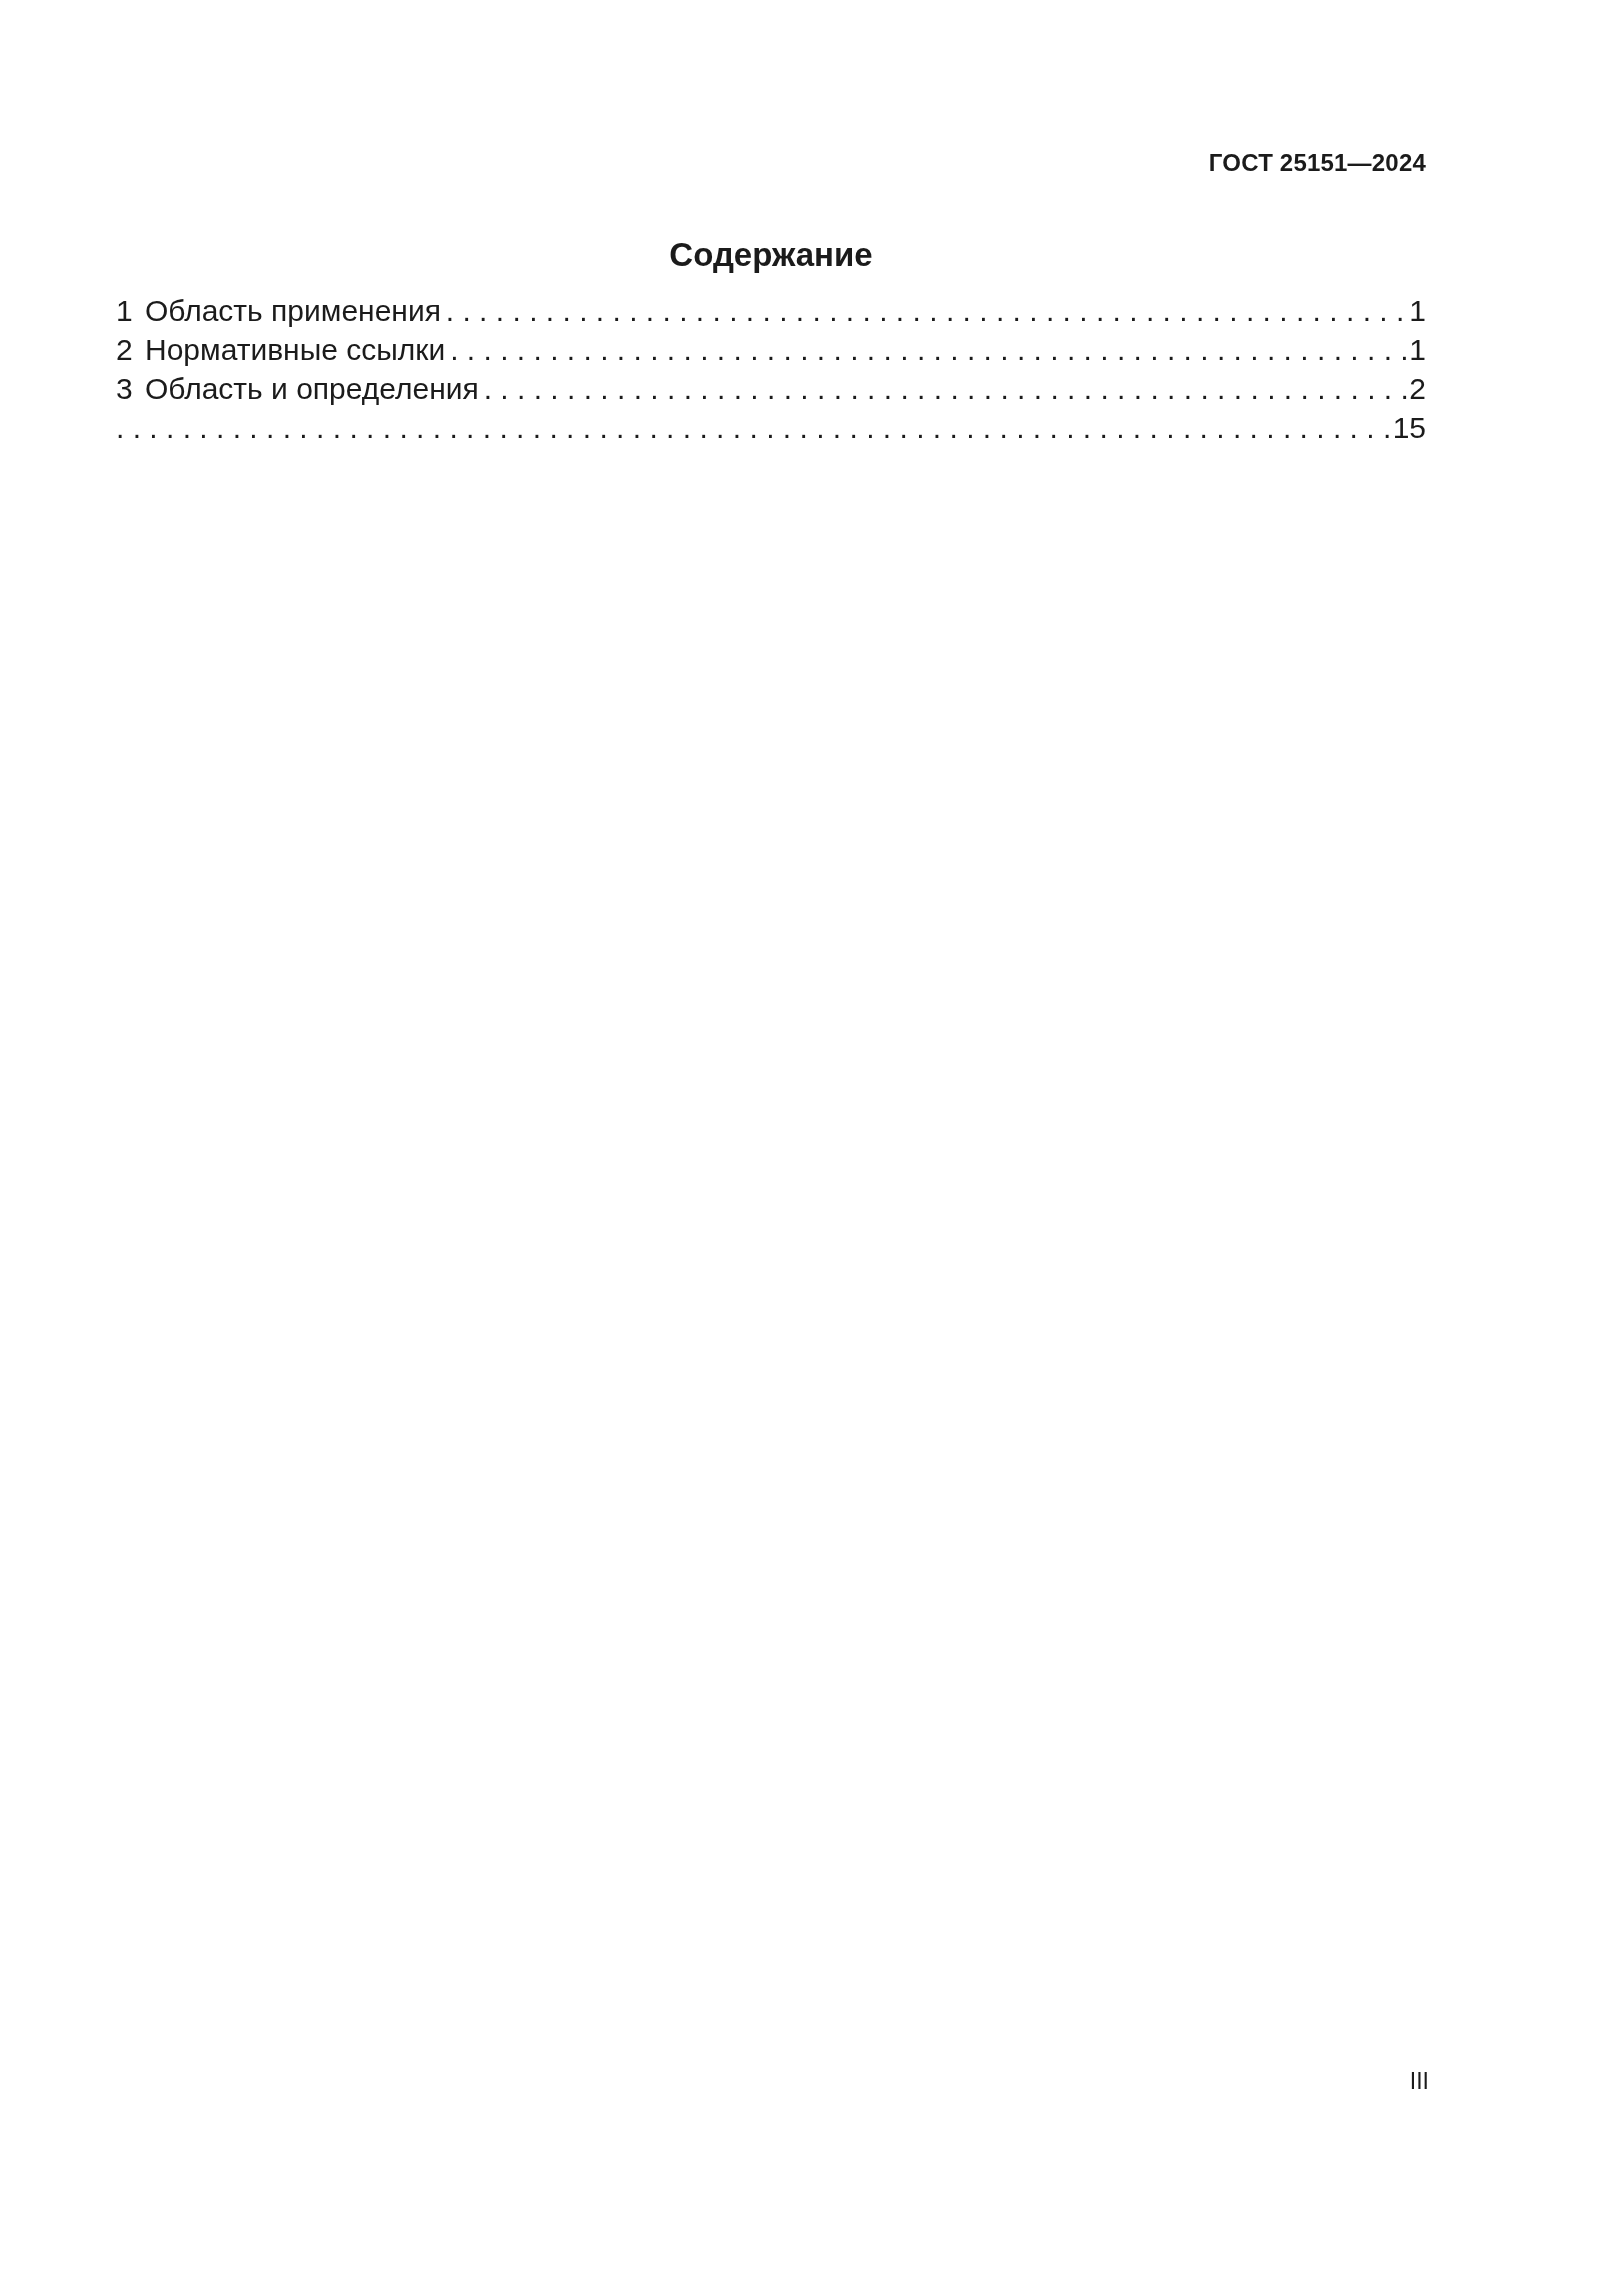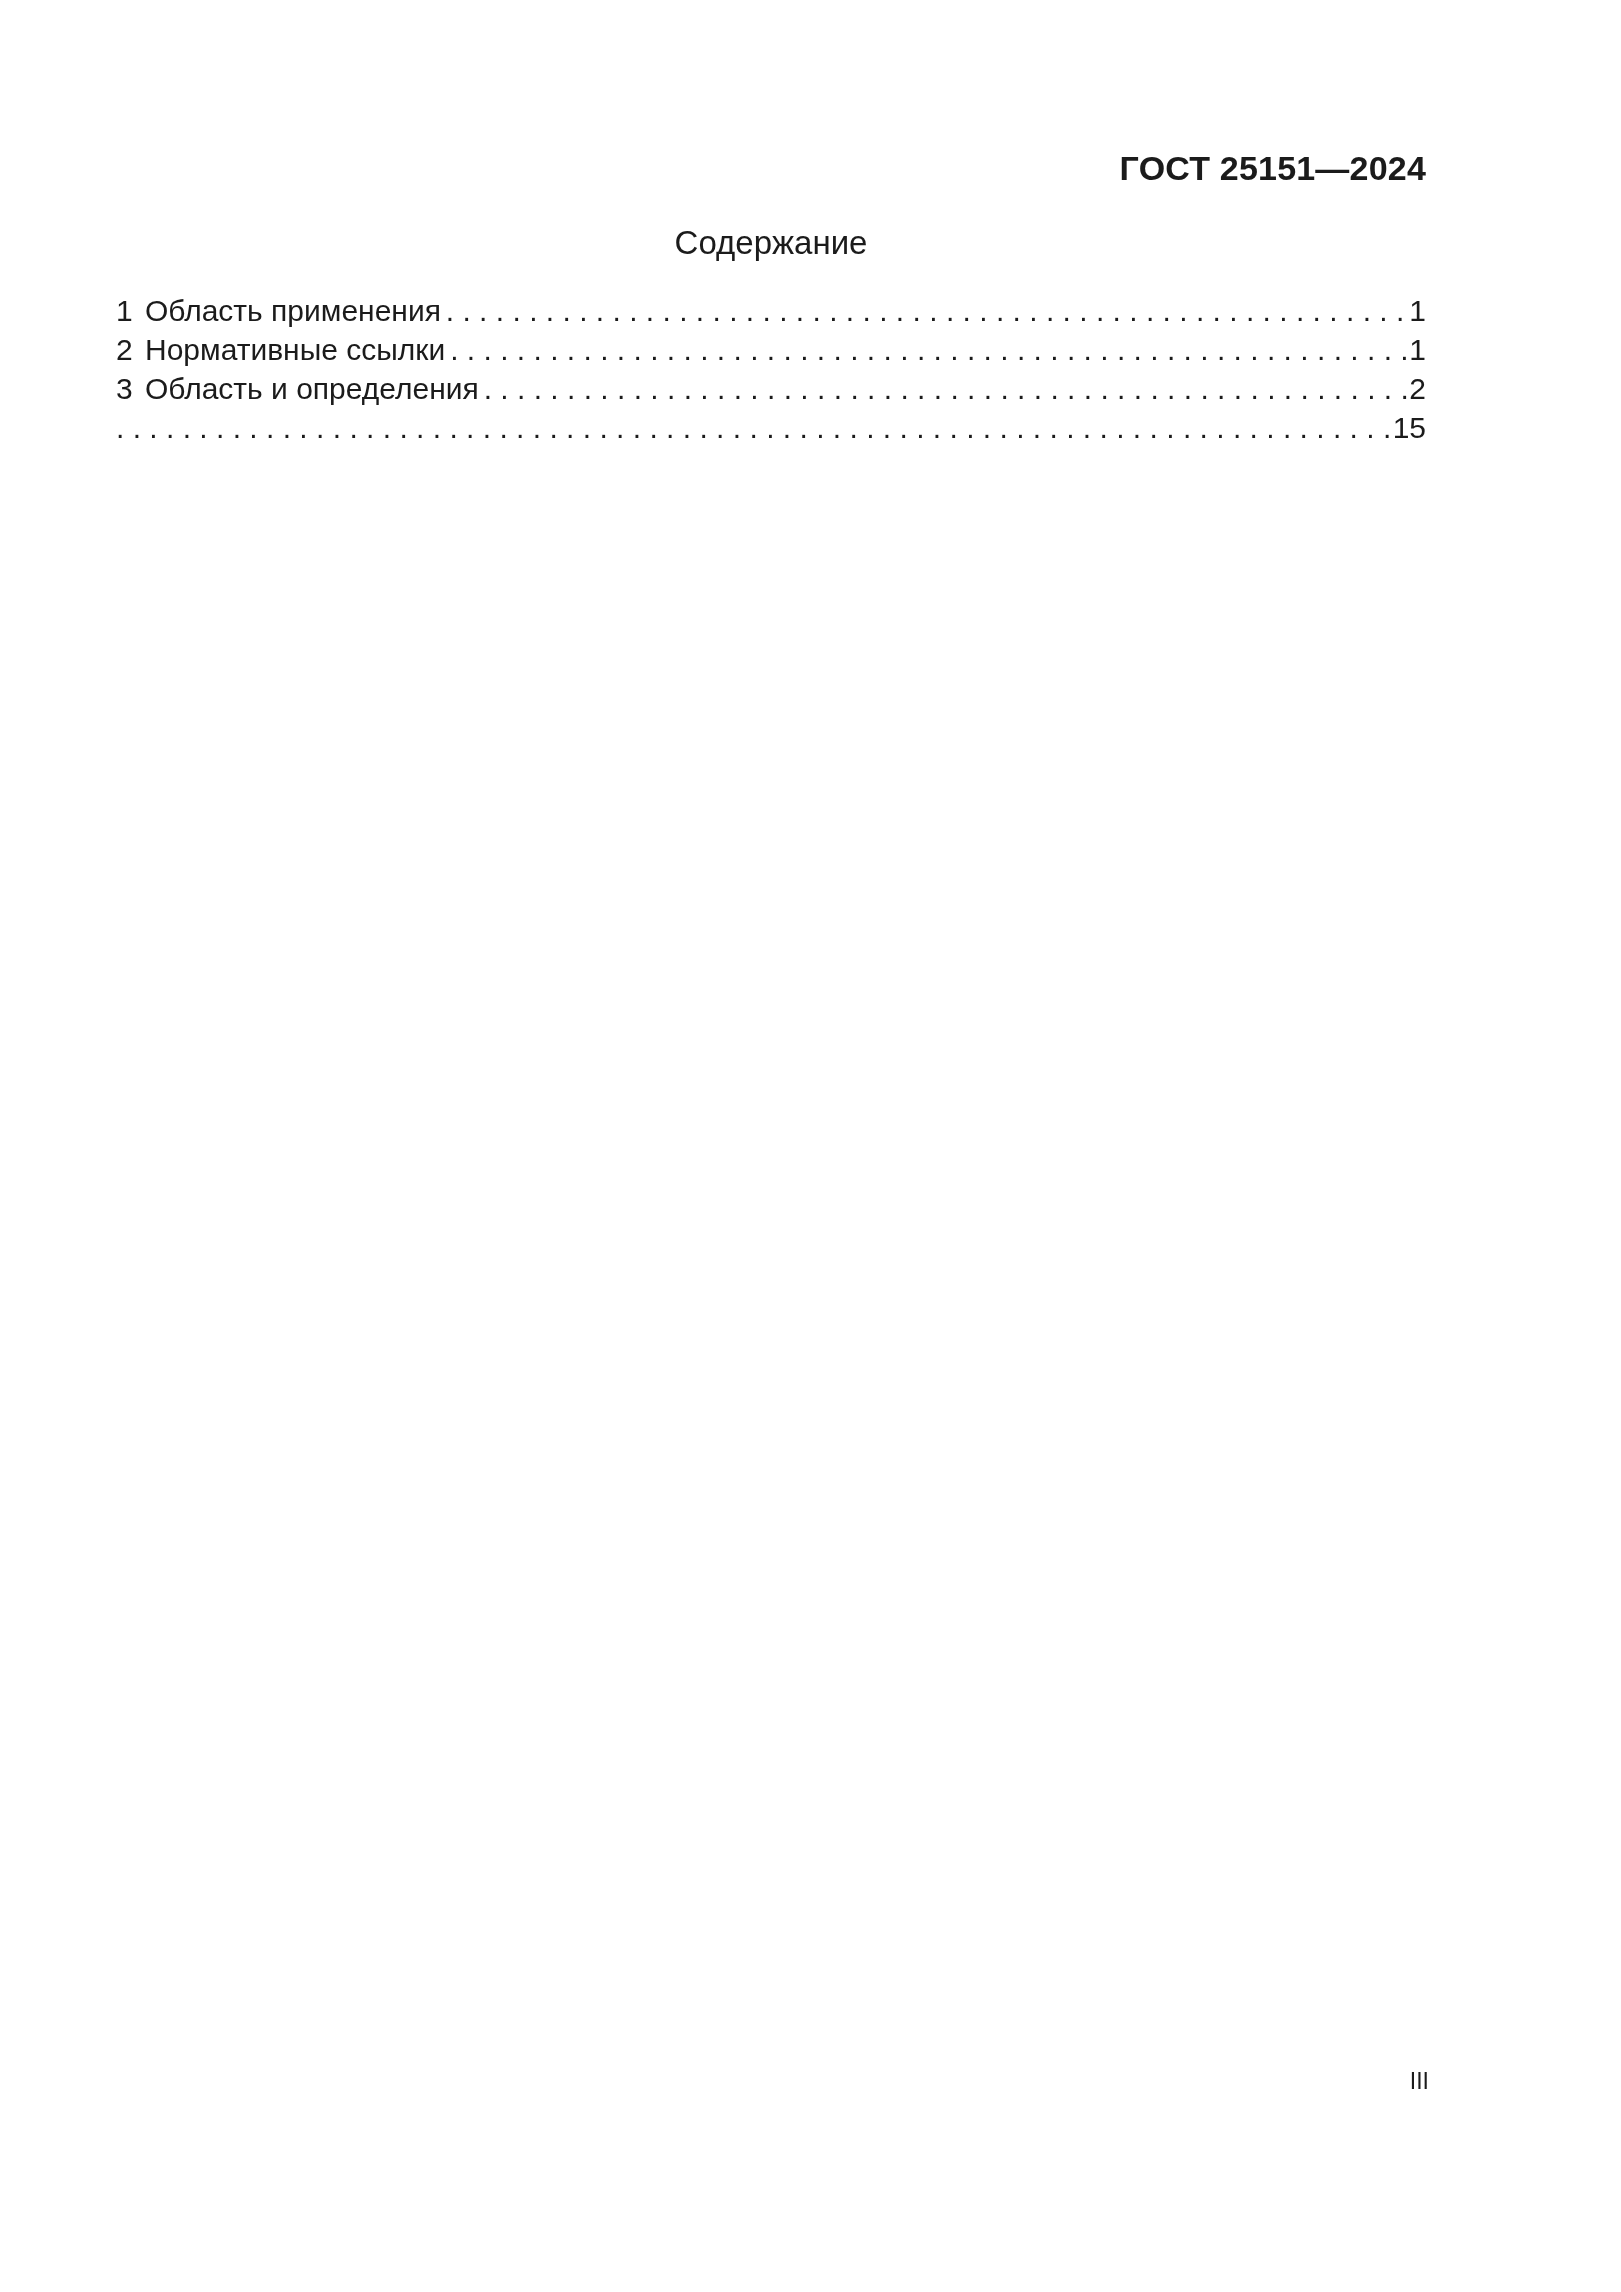--- a/index.html
+++ b/index.html
@@ -13,34 +13,34 @@
     overflow: hidden;
   }
 
   
   .doc-code {
     position: absolute;
     top: 149px;
     left: 116px;
     width: 1310px;
     text-align: right;
-    font-size: 34px;
+    font-size: 24px;
     font-weight: bold;
     letter-spacing: 0.2px;
   }
 
   
   .page-title {
     position: absolute;
-    top: 224px;
+    top: 236px;
     left: 116px;
     width: 1310px;
     text-align: center;
     font-size: 33px;
-    font-weight: normal;
+    font-weight: bold;
   }
 
   
   .toc {
     position: absolute;
     top: 291px;
     left: 116px;
     width: 1310px;
   }
   .toc-row {

